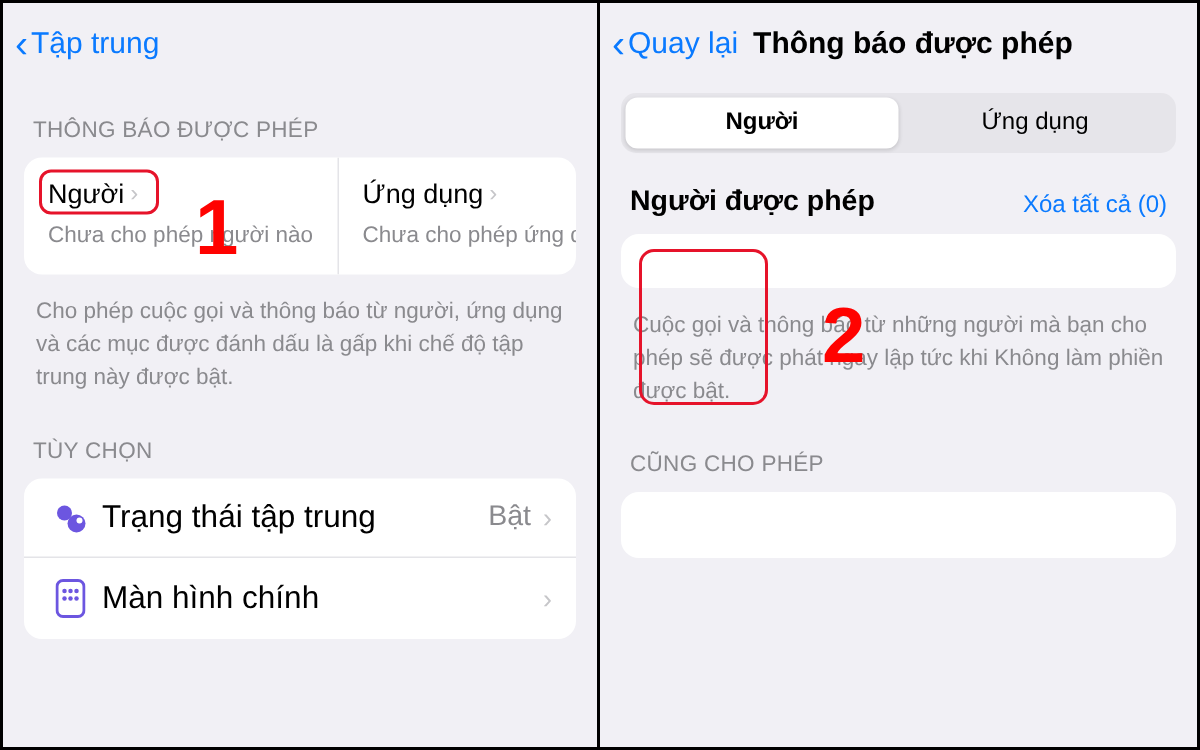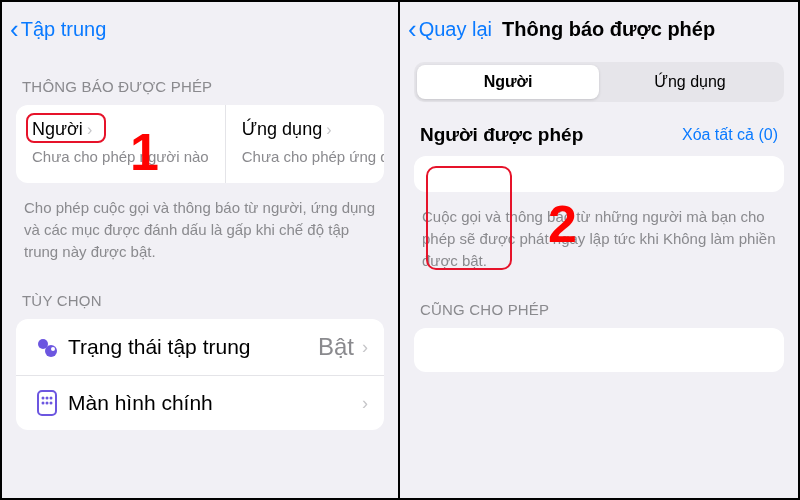--- a/index.html
+++ b/index.html
@@ -22,28 +22,28 @@
   .split-head .mini-chev { color: #c6c6c9; font-size: 16px; margin-left: 4px; }
   .split-sub { color: #8a8a8e; font-size: 15px; white-space: nowrap; overflow: hidden; text-overflow: ellipsis; }
   .red-ring { position: absolute; border: 2px solid #e6132a; border-radius: 8px; pointer-events: none; }
   .footnote { color: #8a8a8e; font-size: 15px; line-height: 1.45; padding: 14px 22px 8px 22px; }
   
   .list { background: #fff; border-radius: 12px; margin: 0 14px; overflow: hidden; }
   .row { display: flex; align-items: center; padding: 14px 16px; border-bottom: 1px solid #e4e4e8; cursor: pointer; }
   .row:last-child { border-bottom: none; }
   .row-icon { width: 30px; display: flex; justify-content: center; margin-right: 6px; }
   .row-label { flex: 1; font-size: 21px; color: #000; }
-  .row-value { color: #8a8a8e; font-size: 24px; margin-right: 8px; }
+  .row-value { color: #8a8a8e; font-size: 19px; margin-right: 8px; }
   .row-chev { color: #c6c6c9; font-size: 18px; }
   
   .seg-wrap { padding: 0 14px 0 14px; }
   .seg { background: #e6e5ea; border-radius: 10px; display: flex; padding: 3px; }
   .seg-item { flex: 1; text-align: center; font-size: 16px; padding: 8px 0; border-radius: 8px; cursor: pointer; color: #000; }
   .seg-item.sel { background: #fff; font-weight: 600; box-shadow: 0 1px 3px rgba(0,0,0,0.15); }
-  .allowed-head { display: flex; align-items: center; justify-content: space-between; padding: 22px 20px 10px 20px; }
+  .allowed-head { display: flex; align-items: flex-end; justify-content: space-between; padding: 22px 20px 10px 20px; }
   .allowed-head .h { font-size: 19px; font-weight: 700; color: #000; }
   .allowed-head .clear { color: #0a7aff; font-size: 16px; cursor: pointer; }
   .add-card { background: #fff; border-radius: 12px; margin: 0 14px; padding: 18px 18px; }
   .add-btn { display: flex; flex-direction: column; align-items: center; width: 74px; cursor: pointer; }
   .add-circle { width: 64px; height: 64px; border-radius: 32px; border: 1.5px dashed #c3c3c8; display: flex; align-items: center; justify-content: center; color: #5a56d5; }
   .add-circle svg { display: block; }
   .add-label { margin-top: 8px; font-size: 15px; color: #333; }
   
   .marker { position: absolute; color: #ff0200; font-size: 52px; font-weight: 700; font-family: Arial, sans-serif; pointer-events: none; }
 </style>

